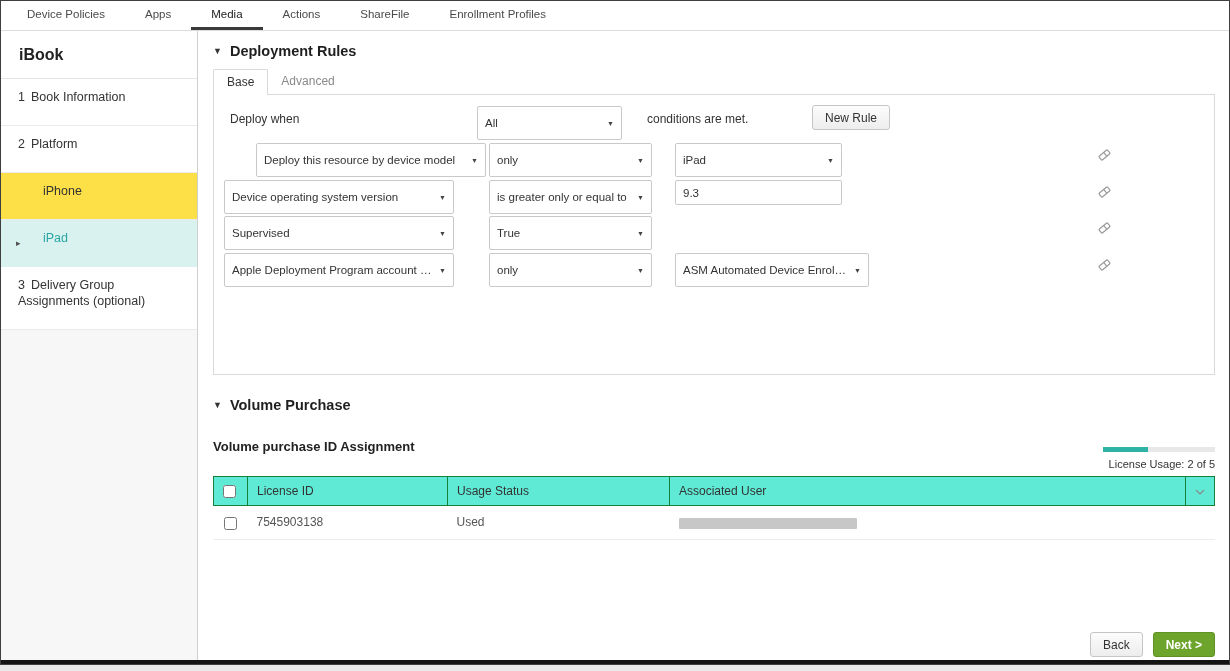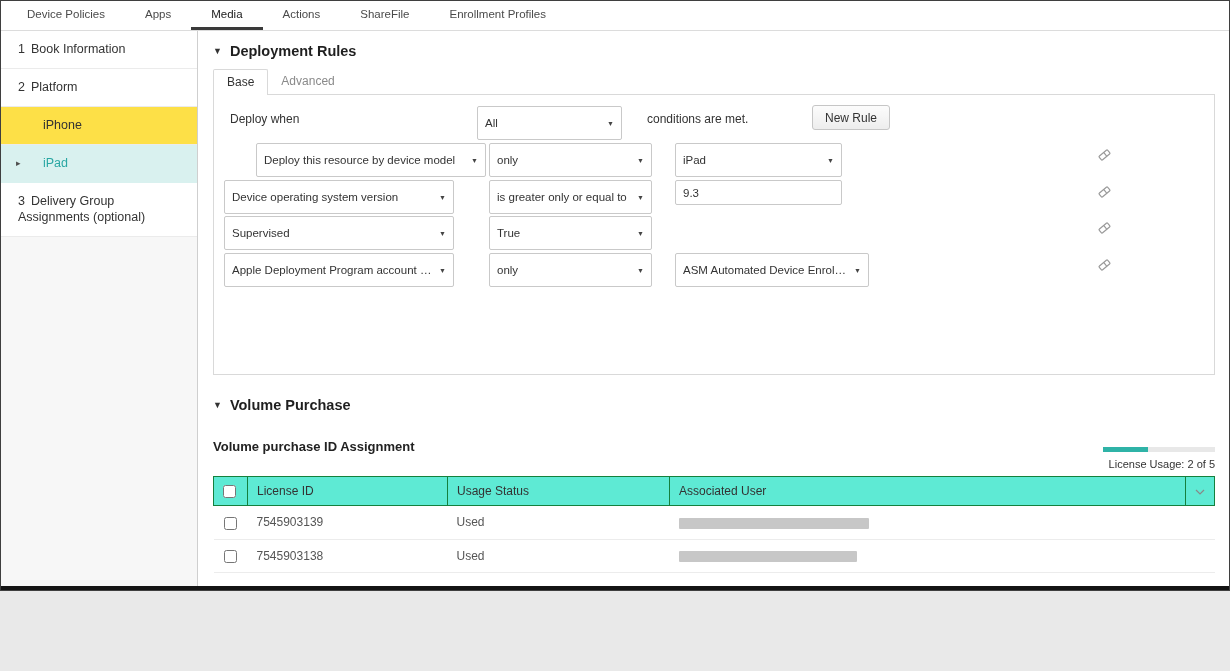--- a/index.html
+++ b/index.html
@@ -1,31 +1,31 @@
 <!DOCTYPE html>
 <html><head>
 <meta charset="utf-8">
 <style>
   *{box-sizing:border-box;margin:0;padding:0;}
   html,body{background:#e9e9e9;}
   body{font-family:"Liberation Sans",sans-serif;}
-  .screen{width:1230px;height:591px;border:1px solid #3f3f3f;background:#fff;position:relative;overflow:hidden;}
+  .screen{width:1230px;height:665px;border:1px solid #3f3f3f;background:#fff;position:relative;overflow:hidden;}
 
   
   .topnav{height:30px;border-bottom:1px solid #dcdcdc;display:flex;padding-left:6px;background:#fff;}
   .nav-tab{padding:0 20px;display:flex;align-items:center;font-size:11.5px;color:#4a4a4a;cursor:pointer;border-bottom:3px solid transparent;white-space:nowrap;}
   .nav-tab.active{color:#1a1a1a;border-bottom-color:#3a3a3a;}
 
   .body-row{display:flex;height:635px;}
 
   
   .sidebar{width:197px;min-width:197px;border-right:1px solid #cfcfcf;background:#f7f7f7;}
   .sb-title{font-size:16px;font-weight:bold;color:#222;padding:15px 18px 14px;background:#fff;border-bottom:1px solid #e4e4e4;}
   .sb-item{position:relative;padding:10px 12px 10px:17px;}
-  .sb-item{position:relative;padding:10px 12px 10px 17px;font-size:12.5px;color:#333;background:#fff;border-bottom:1px solid #ebebeb;cursor:pointer;line-height:1.35;}
+  .sb-item{position:relative;padding:10px 12px 19px 17px;font-size:12.5px;color:#333;background:#fff;border-bottom:1px solid #ebebeb;cursor:pointer;line-height:1.35;}
   .sb-num{margin-right:6px;}
   .sb-sub{padding-left:42px;background:#fde047;}
   .sb-item.selected{background:#d9f1ef;color:#2aa7a3;border-bottom-color:#d9f1ef;}
   .sel-marker{position:absolute;left:15px;top:50%;transform:translateY(-50%);font-size:9px;color:#4d4d4d;}
 
   
   .main{flex:1;position:relative;padding:0 14px 0 15px;background:#fff;overflow:hidden;}
   .sec-head{display:flex;align-items:center;gap:8px;font-size:14.5px;font-weight:bold;color:#1f1f1f;cursor:pointer;}
   .sec-head .caret{font-size:9px;color:#333;}
   .dr-head{margin-top:12px;}
@@ -78,20 +78,21 @@
     <div class="nav-tab">Apps</div>
     <div class="nav-tab active">Media</div>
     <div class="nav-tab">Actions</div>
     <div class="nav-tab">ShareFile</div>
     <div class="nav-tab">Enrollment Profiles</div>
   </header>
 
   <div class="body-row">
 
     <aside class="sidebar">
+      <div class="sb-title">iBook</div>
       <div class="sb-item">
         <span class="sb-num">1</span><span>Book Information</span>
       </div>
       <div class="sb-item">
         <span class="sb-num">2</span><span>Platform</span>
       </div>
       <div class="sb-item sb-sub">
         <span>iPhone</span>
       </div>
       <div class="sb-item sb-sub selected">
@@ -231,26 +232,20 @@
               <th class="col-menu">
                 <svg width="10" height="6" viewBox="0 0 10 6">
                     <path d="M1 1 L5 5 L9 1" stroke="#888" stroke-width="1.2" fill="none"></path>
                   </svg>
               </th>
             </tr>
           </thead>
           <tbody>
             <tr>
               <td class="col-check"><input type="checkbox" style=""></td>
-              <td>7545903139</td>
-              <td>Used</td>
-              <td colspan="2"><span class="redacted" style="width:190px;"></span></td>
-            </tr>
-            <tr>
-              <td class="col-check"><input type="checkbox" style=""></td>
               <td>7545903138</td>
               <td>Used</td>
               <td colspan="2"><span class="redacted" style="width:178px;"></span></td>
             </tr>
           </tbody>
         </table>
       </section>
 
       <div class="footer-actions">
         <button class="btn">Back</button>

